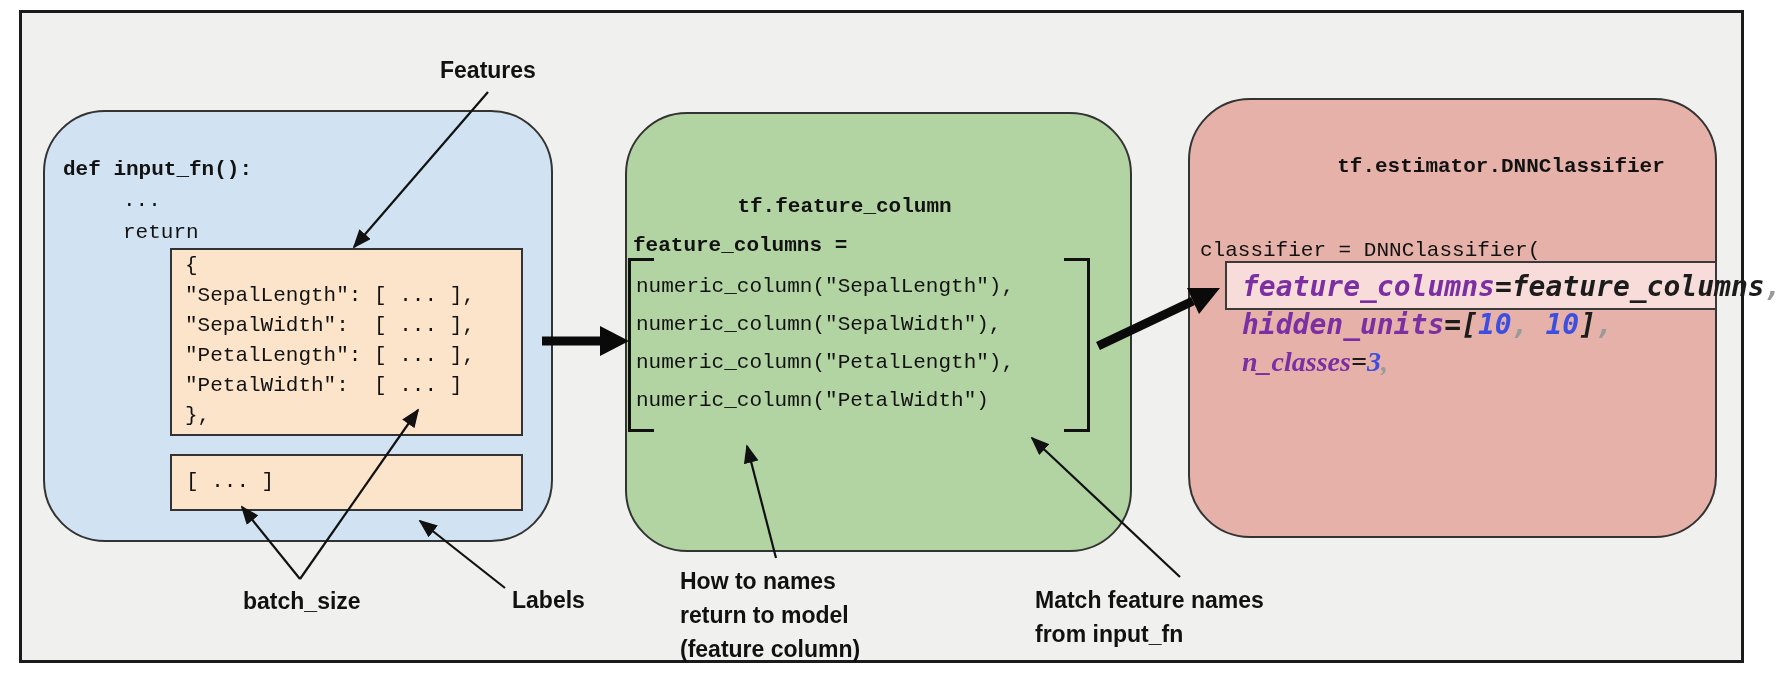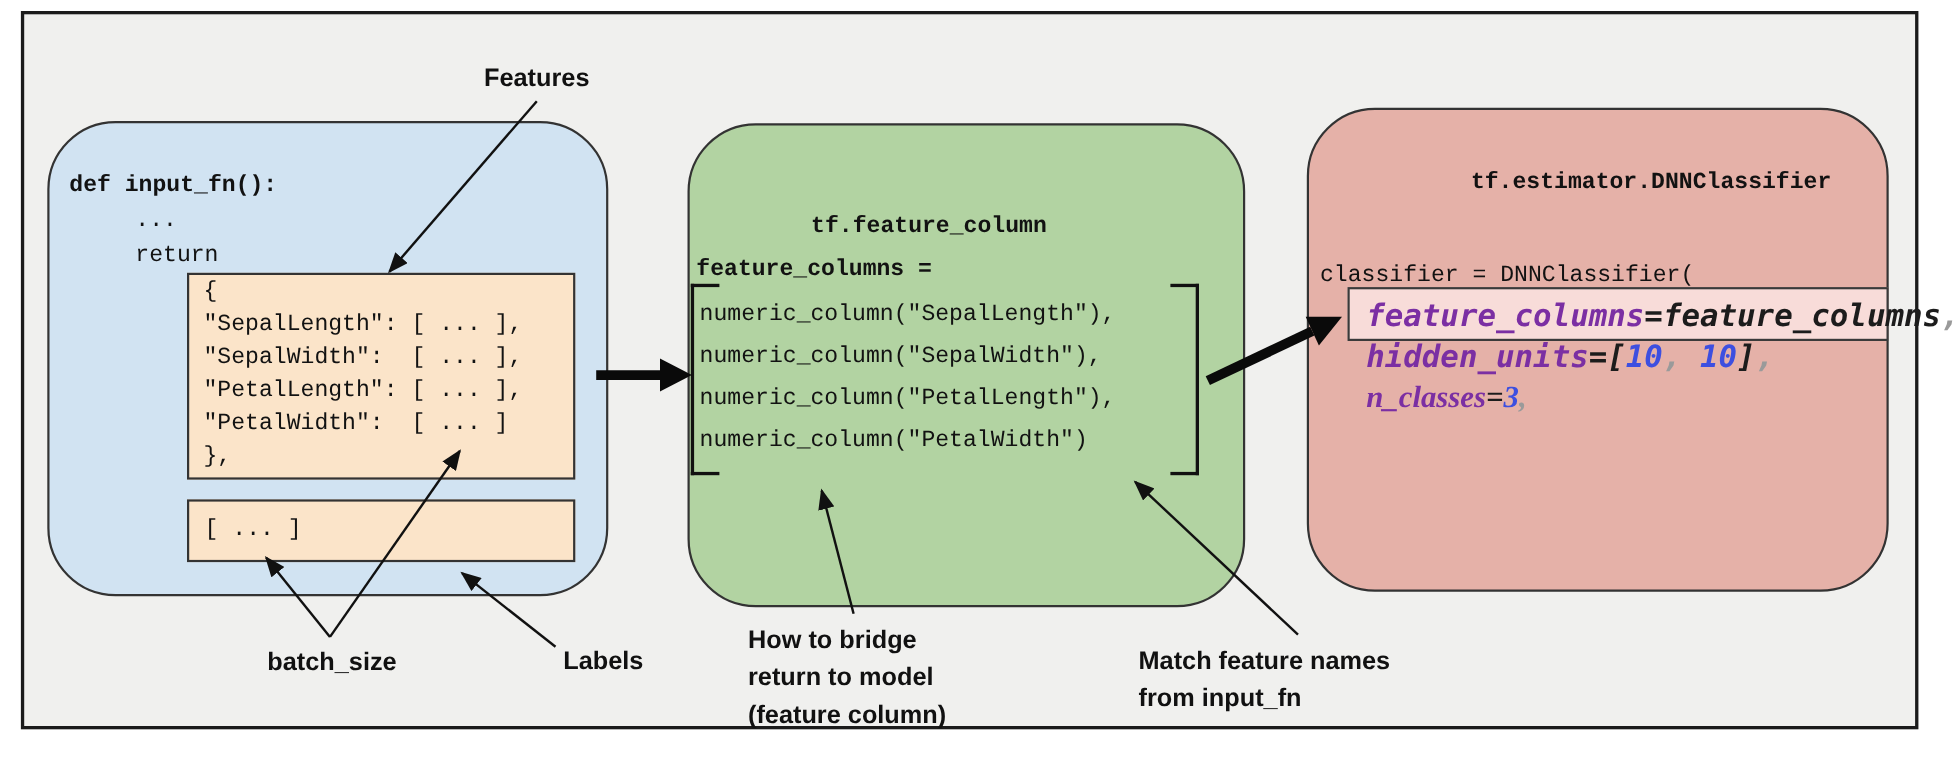--- a/index.html
+++ b/index.html
@@ -73,21 +73,21 @@
   <div class="rbox box-estimator"></div>
   <div class="code b" style="left:1188px;top:152px;width:626px;text-align:center;">tf.estimator.DNNClassifier</div>
   <div class="code" style="left:1200px;top:236px;">classifier = DNNClassifier(</div>
   <div class="hlrow"></div>
   <div class="arg" style="top:272px;"><span class="tk-purple">feature_columns</span><span class="tk-dark">=</span><span class="tk-dark">feature_columns</span><span class="tk-gray">,</span></div>
   <div class="arg" style="top:310px;"><span class="tk-purple">hidden_units</span><span class="tk-dark">=[</span><span class="tk-blue">10</span><span class="tk-gray">, </span><span class="tk-blue">10</span><span class="tk-dark">]</span><span class="tk-gray">,</span></div>
   <div class="arg" style="top:347px;font-family:Liberation Serif, serif;"><span class="tk-purple">n_classes</span><span class="tk-dark">=</span><span class="tk-blue">3</span><span class="tk-gray">,</span></div>
 
   <div class="lbl" style="left:243px;top:584px;">batch_size</div>
   <div class="lbl" style="left:512px;top:583px;">Labels</div>
-  <div class="lbl" style="left:680px;top:564px;">How to bridge</div>
+  <div class="lbl" style="left:680px;top:564px;">How to names</div>
   <div class="lbl" style="left:680px;top:598px;">return to model</div>
   <div class="lbl" style="left:680px;top:632px;">(feature column)</div>
   <div class="lbl" style="left:1035px;top:617px;">from input_fn</div>
   <div class="lbl" style="left:1035px;top:583px;">Match feature names</div>
 
   <svg class="arrows" width="1778" height="698" viewBox="0 0 1778 698">
     <defs>
       <marker id="th" viewBox="0 0 10 8" refX="9" refY="4" markerWidth="19" markerHeight="15" orient="auto" markerUnits="userSpaceOnUse">
         <path d="M0,0 L10,4 L0,8 Z" fill="#111"></path>
       </marker>

